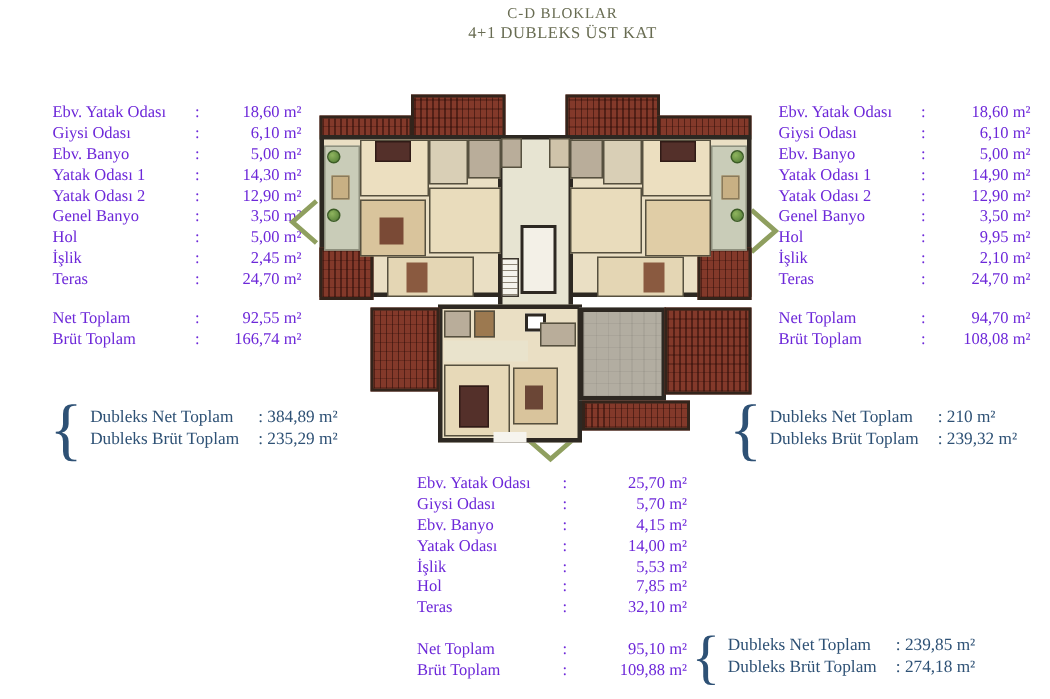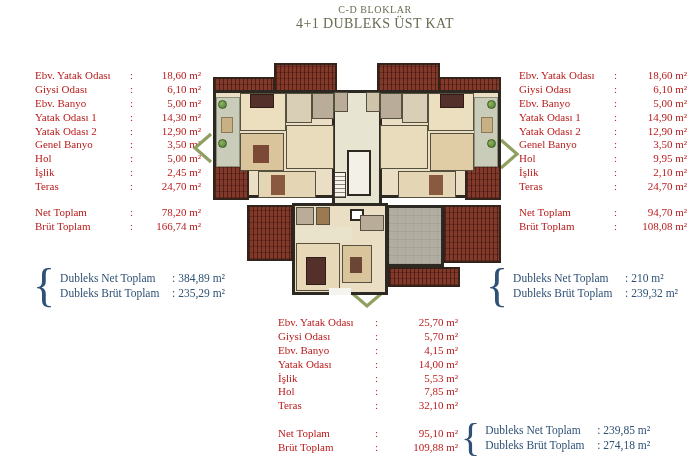--- a/index.html
+++ b/index.html
@@ -2,23 +2,23 @@
 <html lang="tr"><head>
 <meta charset="utf-8">
 <style>
   html,body{margin:0;padding:0;}
   body{width:700px;height:466px;background:#ffffff;position:relative;overflow:hidden;
        font-family:"Liberation Serif","DejaVu Serif",serif;}
   .abs{position:absolute;}
   
   .title-wrap{left:225px;top:4px;width:300px;text-align:center;color:#686c52;}
   .title-1{font-size:10px;letter-spacing:.6px;}
-  .title-2{font-size:14px;letter-spacing:.4px;margin-top:1px;}
+  .title-2{font-size:11px;letter-spacing:.4px;margin-top:1px;}
   
-  .list{color:#b91c1c;}
+  .list{color:#6d28d9;}
   .row{display:flex;height:13.9px;line-height:13.9px;font-size:11px;}
   .lbl{width:95px;white-space:nowrap;}
   .colon{width:10px;text-align:left;}
   .colon::before{content:":";}
   .val{flex:1;text-align:right;white-space:nowrap;}
   .bottom-list .lbl{width:97px;}
   
   .duplex{display:flex;align-items:center;color:#2e5175;}
   .brace{font-size:46px;line-height:40px;margin-right:5px;font-weight:400;}
   .brace.small{font-size:40px;line-height:36px;}
@@ -107,21 +107,21 @@
   <div class="row">
     <span class="lbl">Teras</span>
     <span class="colon"></span>
     <span class="val">24,70 m²</span>
   </div>
 </section>
 <section class="abs list" style="left:35px;top:206px;width:166px;">
   <div class="row">
     <span class="lbl">Net Toplam</span>
     <span class="colon"></span>
-    <span class="val">78,20 m²</span>
+    <span class="val">92,55 m²</span>
   </div>
 
   <div class="row">
     <span class="lbl">Brüt Toplam</span>
     <span class="colon"></span>
     <span class="val">166,74 m²</span>
   </div>
 </section>
 <section class="abs duplex" style="left:33px;top:266px;">
   <span class="brace">{</span>

